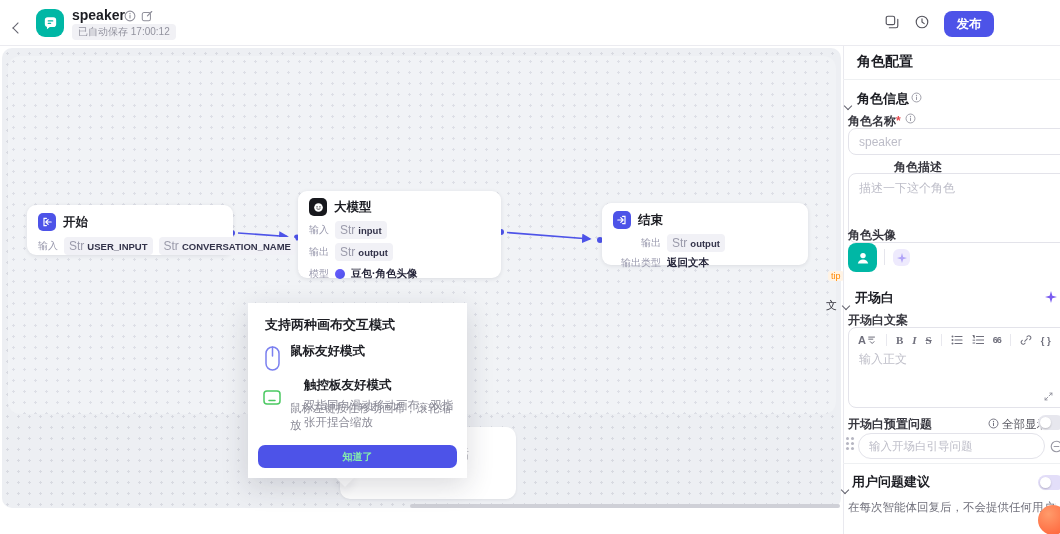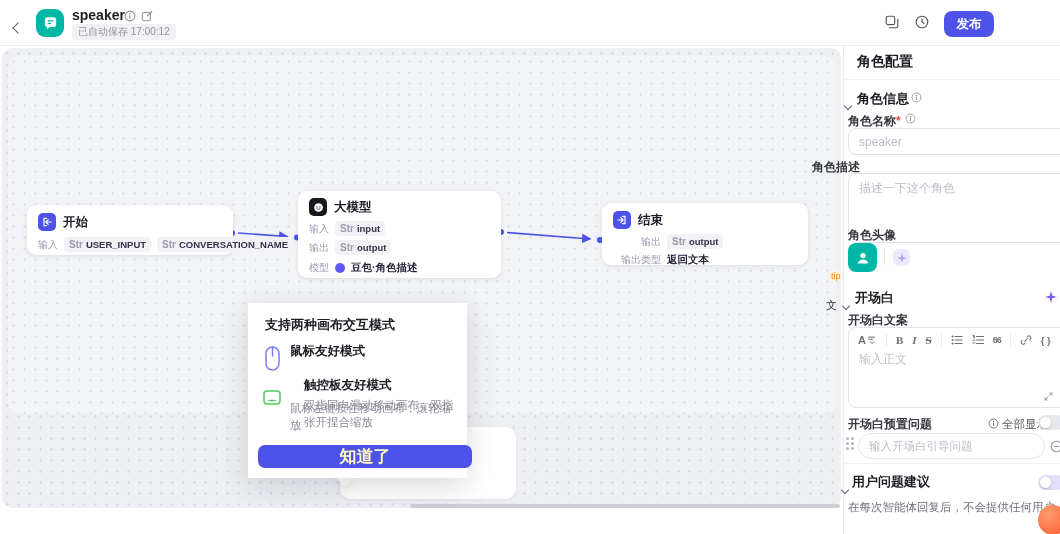--- a/index.html
+++ b/index.html
@@ -39,21 +39,21 @@
     z-index:4; padding:8px 11px; }
   .node-title { display:flex; align-items:center; gap:7px; font-size:12.5px; font-weight:bold; }
   .node-ic { width:18px; height:18px; border-radius:5px; display:flex; align-items:center;
     justify-content:center; flex:0 0 auto; }
   .ic-indigo { background:#4d53e8; }
   .ic-dark { background:#17181d; }
   .nrow { display:flex; align-items:center; gap:6px; margin-top:6px; font-size:10px; }
   .nlabel { color:#9a9aae; flex:0 0 auto; }
   .pill { background:#f1f1f6; border-radius:4px; padding:2px 5px; display:inline-flex;
     align-items:center; gap:3px; font-size:9.5px; font-weight:bold; color:#33334a; }
-  .pill .t { font-size:10px; font-weight:bold; color:#9b9bab; }
+  .pill .t { font-size:12px; font-weight:normal; color:#9b9bab; }
   .model-dot { width:10px; height:10px; border-radius:50%;
     background:linear-gradient(135deg,#6a5cff,#4d53e8); display:inline-block; }
   .muted { color:#b9b9c5; }
   .dark-val { color:#26263a; font-weight:bold; font-size:10.5px; }
 
   .edges { left:0; top:0; width:1060px; height:534px; z-index:3; pointer-events:none; }
 
   .ghost-card { left:340px; top:427px; width:176px; height:72px; background:#fff; border-radius:10px;
     box-shadow:0 1px 3px rgba(26,26,46,.07); z-index:4; }
   .ghost-text { left:433px; top:446px; font-size:12px; color:#9a9aa5; z-index:4; }
@@ -63,22 +63,22 @@
   .frag-char { left:826px; top:298px; font-size:11px; color:#33333d; z-index:2; }
 
   
   .modal { left:248px; top:303px; width:219px; height:175px; background:#fff; border-radius:0;
     box-shadow:0 8px 26px rgba(29,28,50,.16); z-index:50; }
   .modal-tail { left:338px; top:470px; width:14px; height:14px; background:#fff;
     transform:rotate(45deg); box-shadow:3px 3px 8px rgba(29,28,50,.08); z-index:49; }
   .modal-title { left:17px; top:13px; font-size:13px; font-weight:bold; }
   .m-item-title { font-size:12.5px; font-weight:bold; }
   .m-item-desc { font-size:11.5px; color:#8a8a96; line-height:1.45; margin-top:3px; }
-  .confirm-btn { left:10px; top:142px; width:214px; height:23px; border:none; border-radius:7px;
-    background:#4d53e8; color:#fef9c3; font-size:17px; font-weight:bold; cursor:pointer;
+  .confirm-btn { left:10px; top:142px; width:199px; height:23px; border:none; border-radius:7px;
+    background:#4d53e8; color:#86efac; font-size:10px; font-weight:bold; cursor:pointer;
     font-family:inherit; z-index:51; }
 
   
   .sidebar { left:843px; top:46px; width:217px; height:488px; background:#fff;
     border-left:1px solid #e9e9ef; z-index:10; }
   .sb-title { left:857px; top:53px; font-size:14px; font-weight:bold; z-index:11; }
   .sb-div { left:843px; width:217px; height:1px; background:#eef0f2; z-index:11; }
   .sec-label { font-size:13px; font-weight:bold; z-index:11; }
   .fld-label { font-size:12px; font-weight:bold; color:#37373f; z-index:11; }
   .req { color:#e5484d; }
@@ -178,21 +178,21 @@
   <div class="nrow" style="margin-top:4px;">
     <span class="nlabel">输出</span>
     <span class="pill">
       <span class="t">Str</span>
       <span>output</span>
     </span>
   </div>
   <div class="nrow" style="">
     <span class="nlabel">模型</span>
     <span class="model-dot"></span>
-    <span class="dark-val">豆包·角色描述</span>
+    <span class="dark-val">豆包·角色头像</span>
   </div>
 </div>
 
 <div class="abs node" style="left:602px; top:203px; width:206px; height:62px;">
   <div class="node-title">
     <span class="node-ic ic-indigo">
       <svg width="12" height="12" viewBox="0 0 20 20">
           <path d="M11 4h4v12h-4" stroke="#fff" stroke-width="2" fill="none" stroke-linecap="round"></path>
           <path d="M3 10h8M8 6l4 4-4 4" stroke="#fff" stroke-width="2" fill="none" stroke-linecap="round" stroke-linejoin="round"></path>
         </svg>
@@ -307,21 +307,21 @@
 </span>
 <span class="abs" style="left:905px; top:113px; z-index:11;">
   <svg width="11" height="11" viewBox="0 0 14 14">
       <circle cx="7" cy="7" r="5.7" stroke="#9a9aa5" stroke-width="1.2" fill="none"></circle>
       <path d="M7 6.4v3" stroke="#9a9aa5" stroke-width="1.3" stroke-linecap="round"></path>
       <circle cx="7" cy="4.3" r="0.8" fill="#9a9aa5"></circle>
     </svg>
 </span>
 <input class="sb-input" style="left: 848px; top: 128px; width: 230px; height: 27px;" placeholder="speaker">
 
-<span class="abs fld-label" style="left:812px; top:159px;">角色描述</span>
+<span class="abs fld-label" style="left:894px; top:159px;">角色描述</span>
 <textarea class="sb-ta" style="left: 848px; top: 173px; width: 230px; height: 70px;" placeholder="描述一下这个角色"></textarea>
 
 <span class="abs fld-label" style="left:848px; top:227px;">角色头像</span>
 <div class="abs avatar">
   <svg width="16" height="16" viewBox="0 0 20 20">
       <circle cx="10" cy="7" r="3.4" fill="#fff"></circle>
       <path d="M3.5 17c.8-3.4 3.4-5 6.5-5s5.7 1.6 6.5 5z" fill="#fff"></path>
     </svg>
 </div>
 <div class="abs vdiv"></div>

